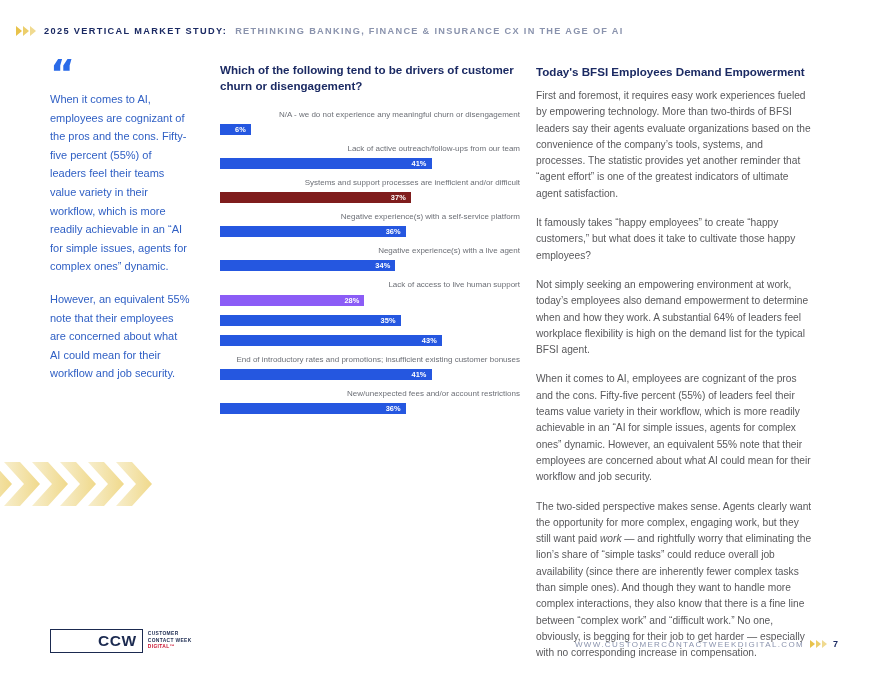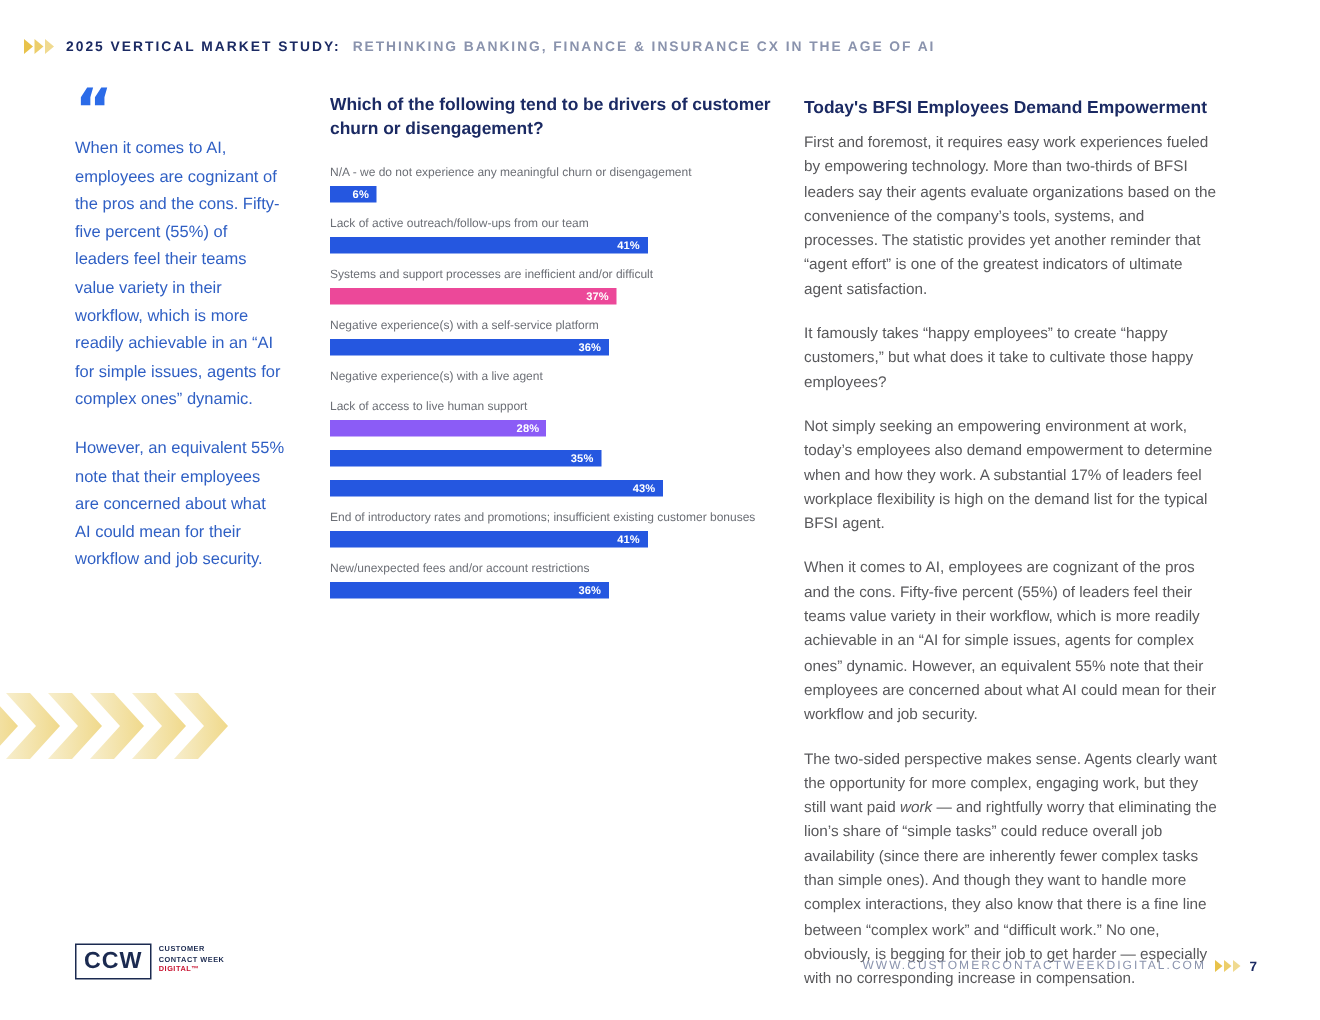--- a/index.html
+++ b/index.html
@@ -98,21 +98,21 @@
     left: 220px;
     width: 300px;
   }
   .chart-title {
     font-size: 11.6px;
     font-weight: bold;
     color: #1b2a63;
     line-height: 16px;
     margin: 0 0 16px 0;
   }
-  .bar-row { margin-bottom: 9px; }
+  .bar-row { margin-bottom: 9px; text-align: right; }
   .bar-label {
     font-size: 8px;
     line-height: 10.6px;
     color: #6c6f76;
     margin-bottom: 3.5px;
     font-weight: 400;
   }
   .bar-track {
     height: 11px;
     position: relative;
@@ -169,36 +169,38 @@
     border: 1.6px solid #1b2a50;
     padding: 2.5px 5px 3px 5px;
     line-height: 1;
   }
   .ccw-text {
     font-size: 15.5px;
     font-weight: bold;
     color: #1b2a50;
     letter-spacing: 0.6px;
     font-family: "Liberation Sans", sans-serif;
+    margin-left: 42px;
   }
   .ccw-sub {
     font-size: 4.9px;
     font-weight: bold;
     line-height: 6.2px;
     color: #1b2a50;
     letter-spacing: 0.35px;
     text-transform: uppercase;
   }
   .ccw-sub .digital { color: #c8102e; }
 
   .footer-right {
     position: absolute;
     right: 42px;
     top: 639px;
     display: flex;
+    align-items: center;
     gap: 6px;
     margin-left: 48px;
   }
   .footer-url {
     font-size: 8px;
     letter-spacing: 1.35px;
     color: #8a93ad;
     font-weight: 400;
     white-space: nowrap;
   }
@@ -268,35 +270,40 @@
         <div class="bar-label">Lack of active outreach/follow-ups from our team</div>
         <div class="bar-track">
           <div class="bar-fill" style="width: 211.56px; background: rgb(37, 87, 224);">
             <span class="bar-value" style="color: rgb(255, 255, 255);">41%</span>
           </div>
         </div>
       </div>
       <div class="bar-row">
         <div class="bar-label">Systems and support processes are inefficient and/or difficult</div>
         <div class="bar-track">
-          <div class="bar-fill" style="width: 190.92px; background: #ec4899;">
+          <div class="bar-fill" style="width: 190.92px; background: #7f1d1d;">
             <span class="bar-value" style="color: rgb(255, 255, 255);">37%</span>
           </div>
         </div>
       </div>
       <div class="bar-row">
         <div class="bar-label">Negative experience(s) with a self-service platform</div>
         <div class="bar-track">
           <div class="bar-fill" style="width: 185.76px; background: rgb(37, 87, 224);">
             <span class="bar-value" style="color: rgb(255, 255, 255);">36%</span>
           </div>
         </div>
       </div>
       <div class="bar-row">
         <div class="bar-label">Negative experience(s) with a live agent</div>
+        <div class="bar-track">
+          <div class="bar-fill" style="width: 175.44px; background: rgb(37, 87, 224);">
+            <span class="bar-value" style="color: rgb(255, 255, 255);">34%</span>
+          </div>
+        </div>
       </div>
       <div class="bar-row">
         <div class="bar-label">Lack of access to live human support</div>
         <div class="bar-track">
           <div class="bar-fill" style="width: 144.48px; background: #8b5cf6;">
             <span class="bar-value" style="color: rgb(255, 255, 255);">28%</span>
           </div>
         </div>
       </div>
       <div class="bar-row">
@@ -329,21 +336,21 @@
           </div>
         </div>
       </div>
     </div>
 </div>
 
 <div class="right-col">
   <h2 class="right-heading">Today's BFSI Employees Demand Empowerment</h2>
   <p>First and foremost, it requires easy work experiences fueled by empowering technology. More than two-thirds of BFSI leaders say their agents evaluate organizations based on the convenience of the company’s tools, systems, and processes. The statistic provides yet another reminder that “agent effort” is one of the greatest indicators of ultimate agent satisfaction.</p>
   <p>It famously takes “happy employees” to create “happy customers,” but what does it take to cultivate those happy employees?</p>
-  <p>Not simply seeking an empowering environment at work, today’s employees also demand empowerment to determine when and how they work. A substantial 17% of leaders feel workplace flexibility is high on the demand list for the typical BFSI agent.</p>
+  <p>Not simply seeking an empowering environment at work, today’s employees also demand empowerment to determine when and how they work. A substantial 64% of leaders feel workplace flexibility is high on the demand list for the typical BFSI agent.</p>
   <p>When it comes to AI, employees are cognizant of the pros and the cons. Fifty-five percent (55%) of leaders feel their teams value variety in their workflow, which is more readily achievable in an “AI for simple issues, agents for complex ones” dynamic. However, an equivalent 55% note that their employees are concerned about what AI could mean for their workflow and job security.</p>
   <p><span>The two-sided perspective makes sense. Agents clearly want the opportunity for more complex, engaging work, but they still want paid </span><em>work</em><span> — and rightfully worry that eliminating the lion’s share of “simple tasks” could reduce overall job availability (since there are inherently fewer complex tasks than simple ones). And though they want to handle more complex interactions, they also know that there is a fine line between “complex work” and “difficult work.” No one, obviously, is begging for their job to get harder — especially with no corresponding increase in compensation.</span></p>
 </div>
 
 <div class="footer-logo">
   <div class="ccw-box">
     <span class="ccw-text">CCW</span>
   </div>
   <div class="ccw-sub">
     <div>CUSTOMER</div>

